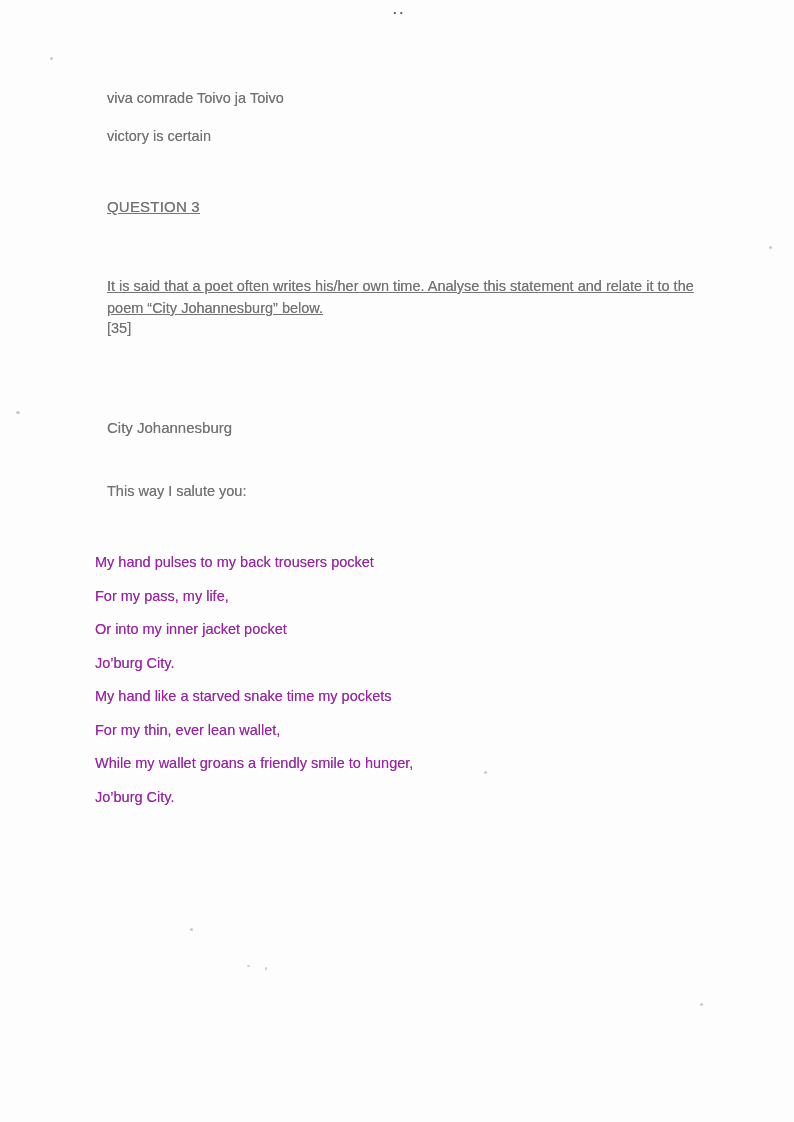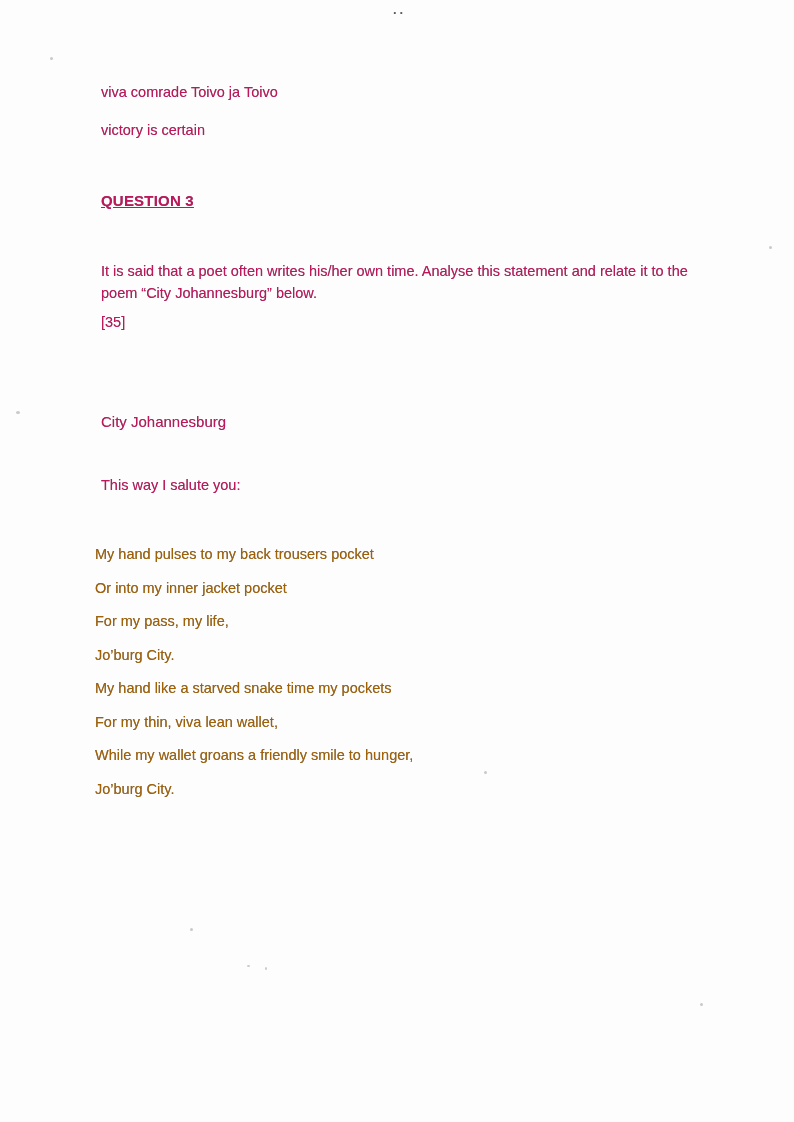--- a/index.html
+++ b/index.html
@@ -13,46 +13,47 @@
     height: 1122px;
     margin: 0 auto;
     background: #fdfdfd;
     overflow: hidden;
     font-family: "Liberation Sans", "DejaVu Sans", sans-serif;
     color: #2d3038;
   }
   .txt {
     position: absolute;
     left: 95px;
-    margin: 6px;
+    margin: 12px;
     font-size: 14.5px;
     line-height: 20px;
-    color: #be185d;
+    color: #737373;
     
     text-shadow: 0 0 0.5px rgba(45,48,56,0.55);
   }
   .top-artifact {
     position: absolute;
     left: 393px;
     top: 2px;
     font-size: 13px;
     font-weight: bold;
     letter-spacing: 3px;
     color: #555a60;
   }
   .heading {
-    font-weight: bold;
+    font-weight: normal;
     text-decoration: underline;
     font-size: 15px;
     letter-spacing: 0.2px;
   }
   .prompt {
-    top: 254px;
+    top: 263px;
     width: 612px;
     line-height: 22px;
+    text-decoration: underline;
   }
   .marks {
     top: 306px;
     width: 605px;
     text-align: left;
   }
   .poem-title {
     top: 406px;
     font-weight: normal;
     font-size: 15px;
@@ -60,24 +61,24 @@
   .poem-intro {
     top: 469px;
   }
   .poem {
     position: absolute;
     left: 95px;
     top: 540px;
     margin: 0;
   }
   .poem p {
-    margin: 4px 0 13px 0;
+    margin: 12px 0 13px 0;
     font-size: 14.5px;
     line-height: 20.5px;
-    color: #a16207;
+    color: #a21caf;
     text-shadow: 0 0 0.5px rgba(45,48,56,0.55);
   }
   .speck {
     position: absolute;
     background: #a7a7a7;
     border-radius: 50%;
     opacity: 0.6;
   }
 </style>
 </head>
@@ -96,25 +97,25 @@
   <p class="txt prompt">It is said that a poet often writes his/her own time. Analyse this statement and relate it to the poem “City Johannesburg” below.</p>
 
   <p class="txt marks">[35]</p>
 
   <p class="txt poem-title">City Johannesburg</p>
 
   <p class="txt poem-intro">This way I salute you:</p>
 
   <div class="poem">
     <p>My hand pulses to my back trousers pocket</p>
+    <p>For my pass, my life,</p>
     <p>Or into my inner jacket pocket</p>
-    <p>For my pass, my life,</p>
     <p>Jo’burg City.</p>
     <p>My hand like a starved snake time my pockets</p>
-    <p>For my thin, viva lean wallet,</p>
+    <p>For my thin, ever lean wallet,</p>
     <p>While my wallet groans a friendly smile to hunger,</p>
     <p>Jo’burg City.</p>
   </div>
 
   <div class="speck" style="left:50px;  top:57px;  width:3px; height:3px;"></div>
   <div class="speck" style="left:769px; top:246px; width:3px; height:3px;"></div>
   <div class="speck" style="left:16px;  top:411px; width:4px; height:3px;"></div>
   <div class="speck" style="left:484px; top:771px; width:3px; height:3px;"></div>
   <div class="speck" style="left:190px; top:928px; width:3px; height:3px;"></div>
   <div class="speck" style="left:247px; top:965px; width:3px; height:2px;"></div>

